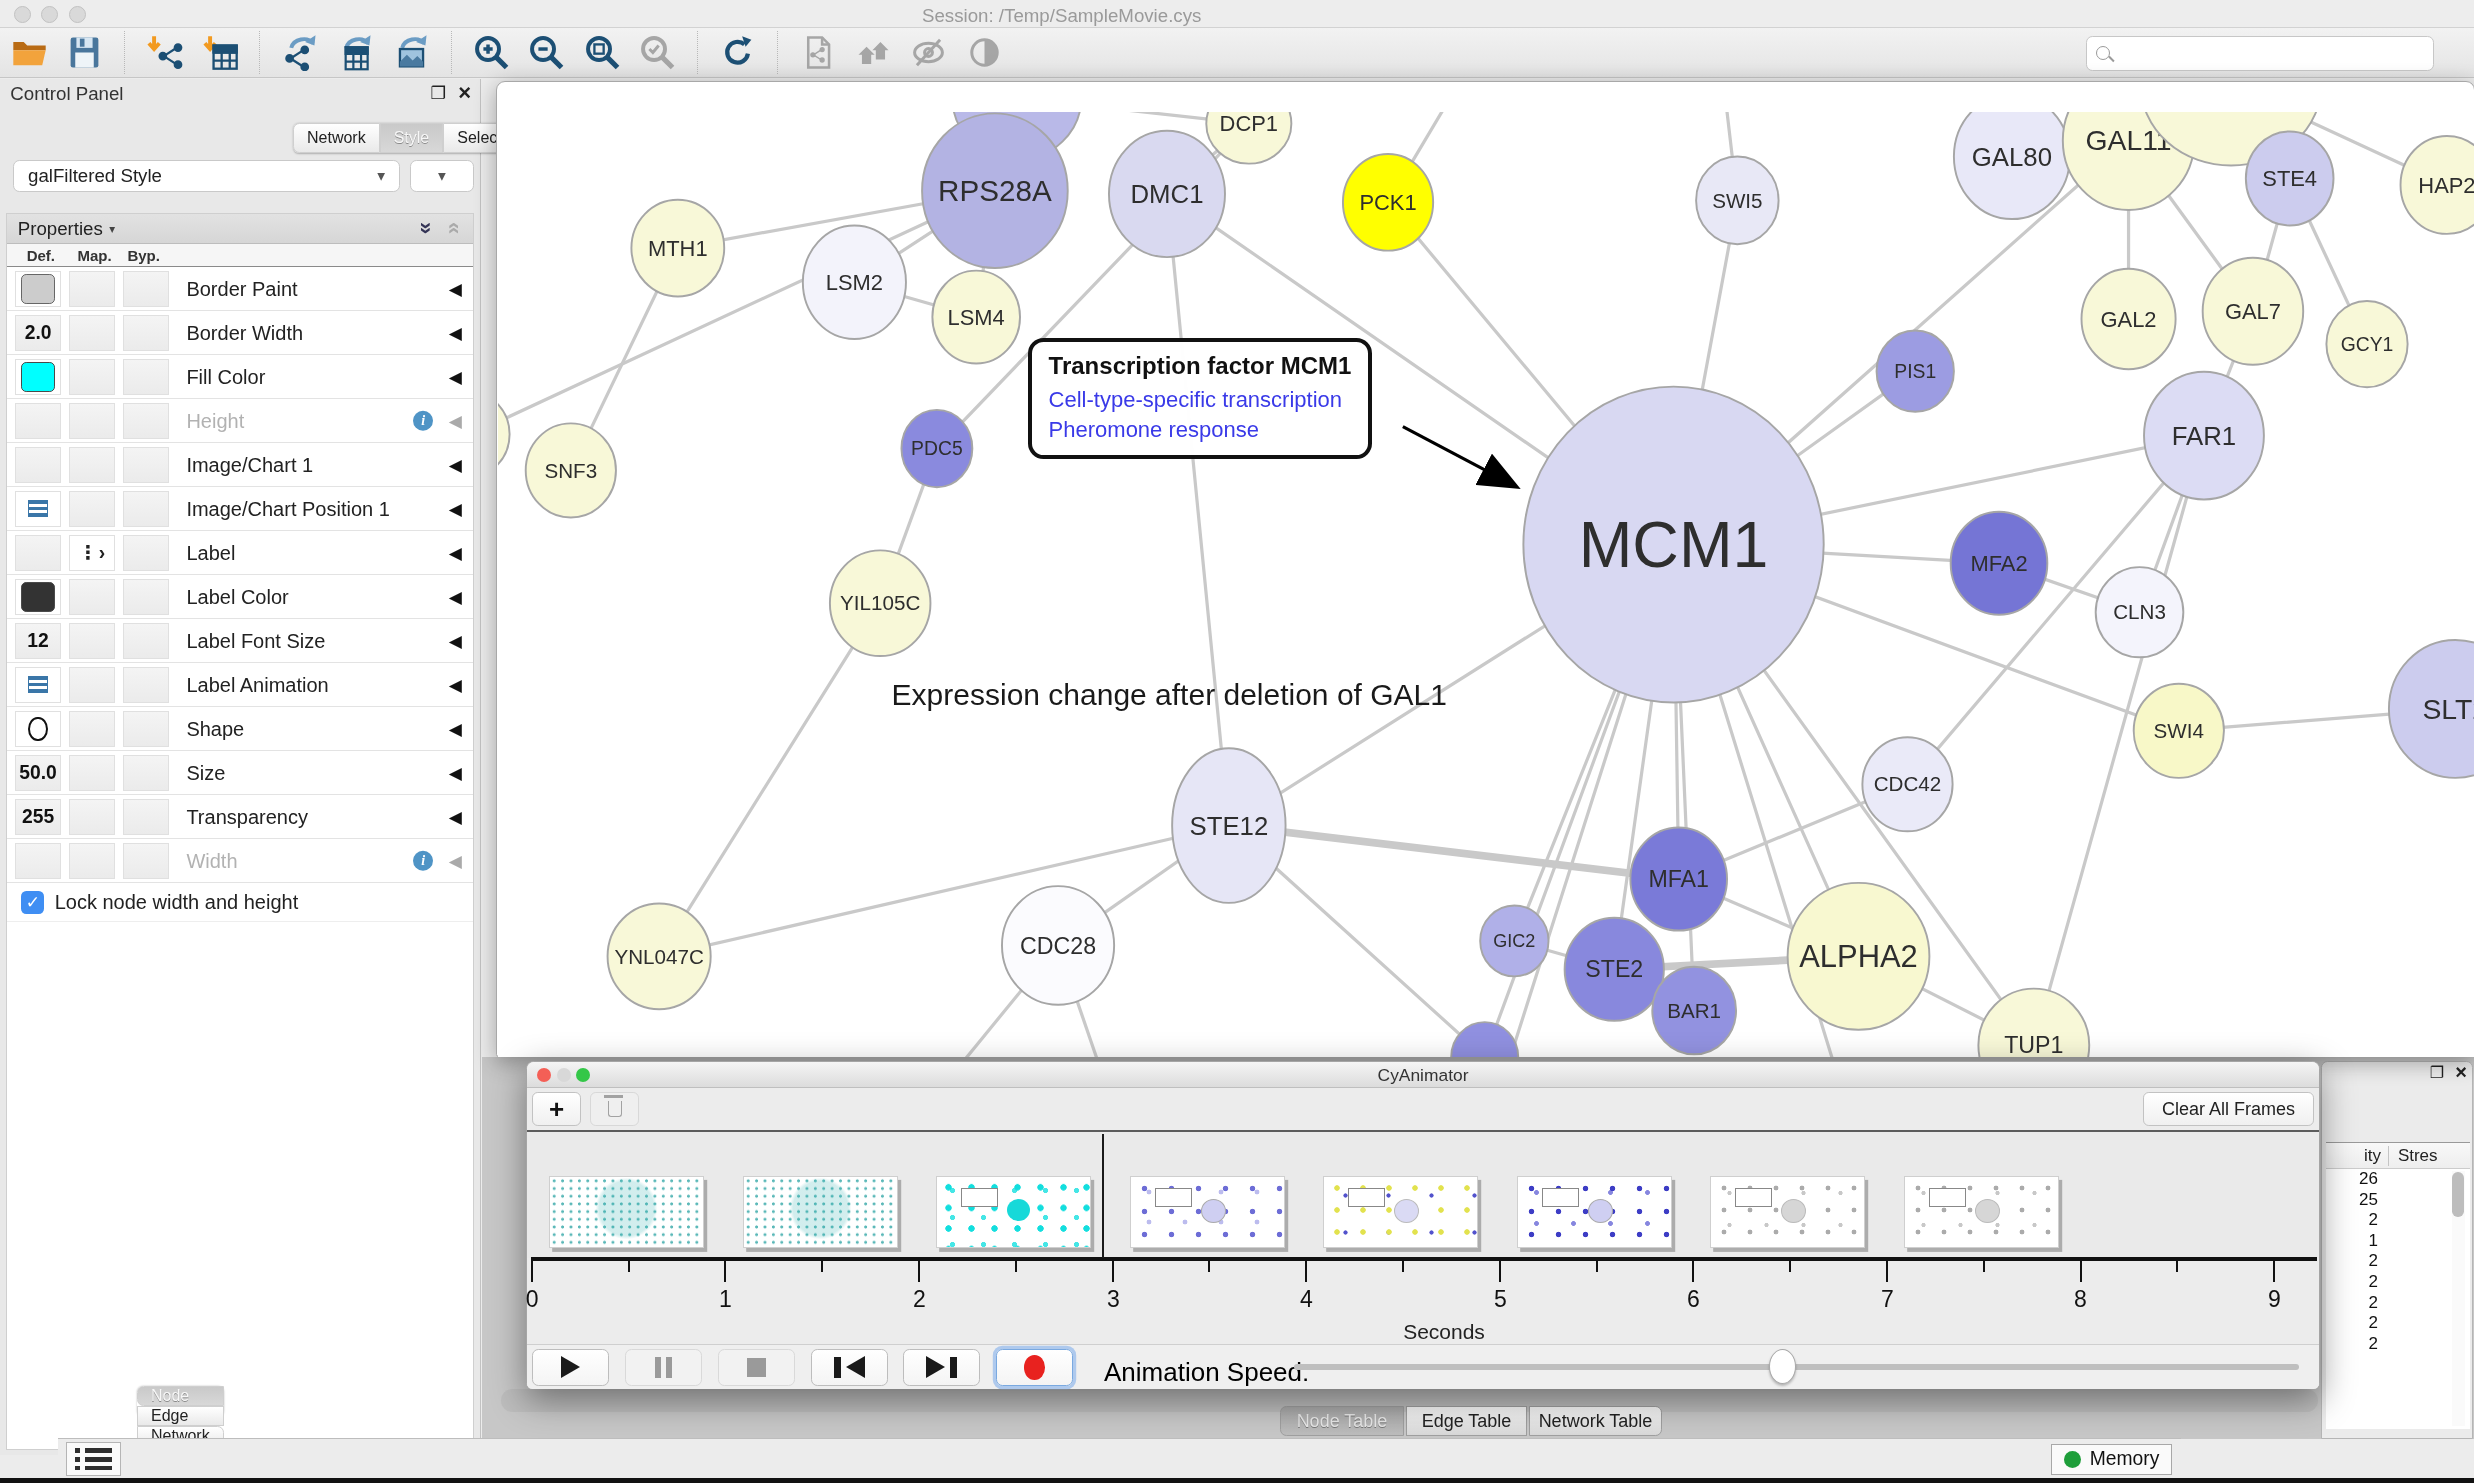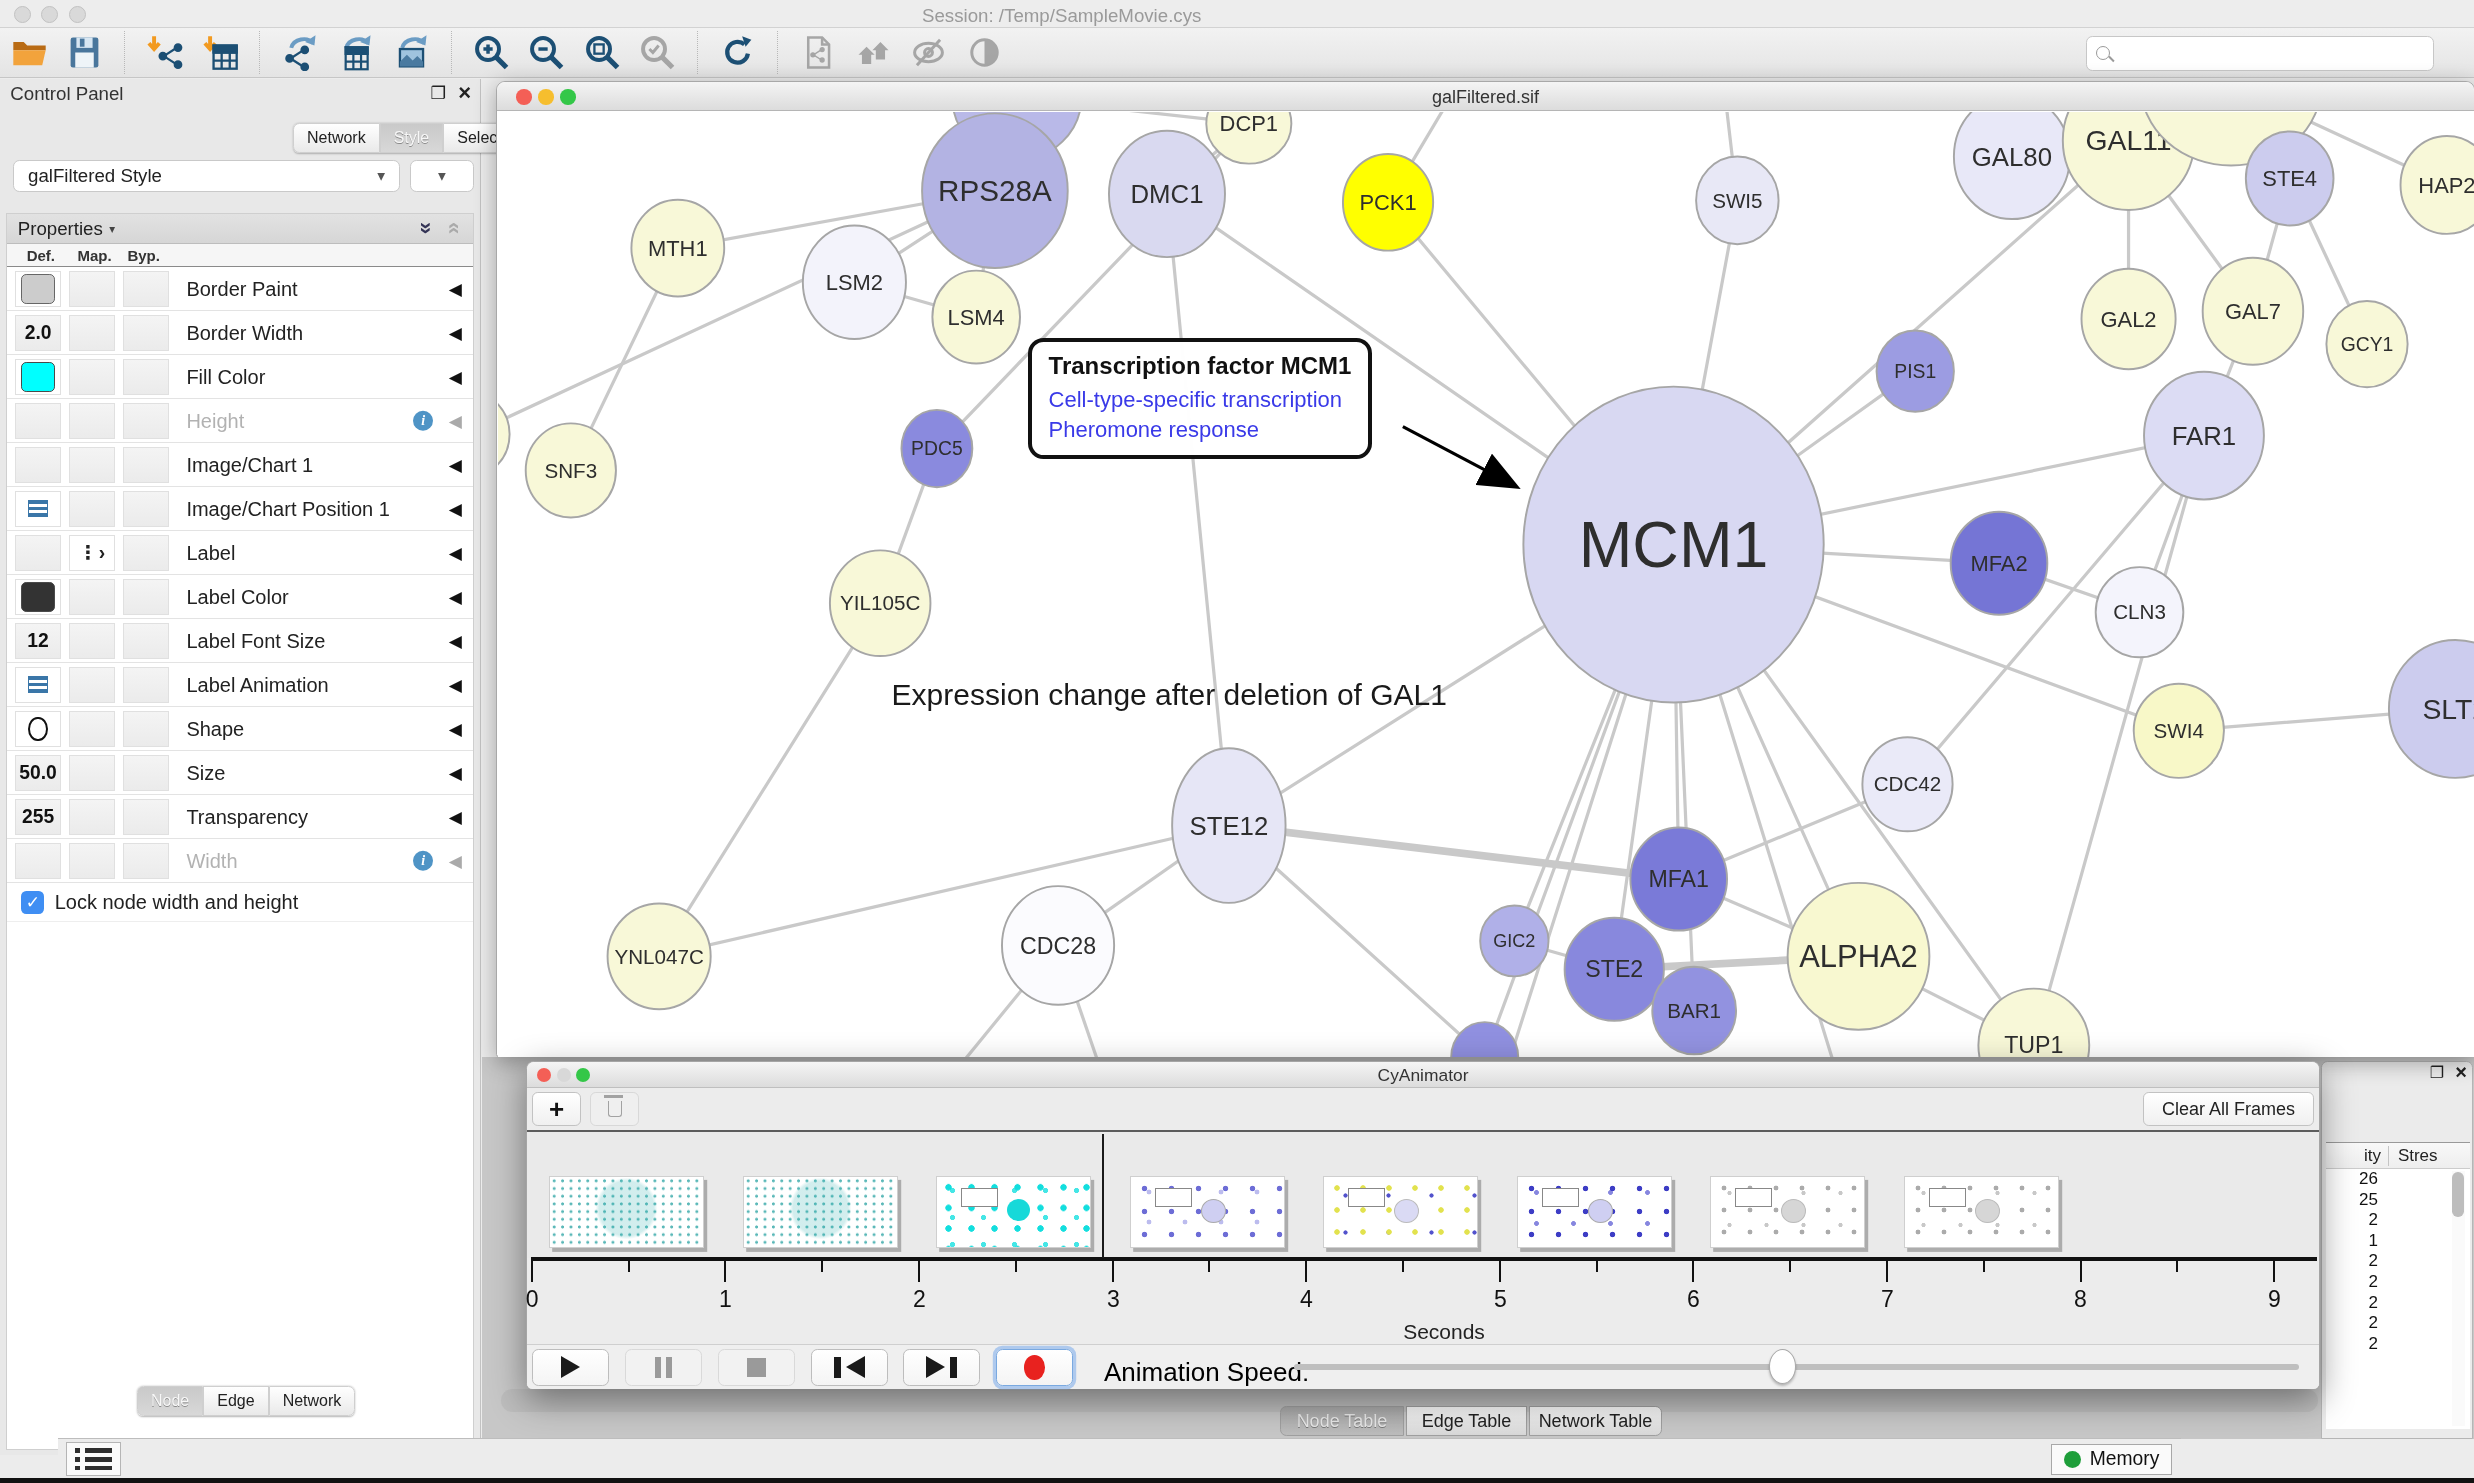--- a/index.html
+++ b/index.html
@@ -55,21 +55,21 @@
 .ellipseicon { width:19.3px; height:24.5px; border:2.6px solid #111; border-radius:50%; background:#fff; }
 .mapicon { font-size:19.3px; font-weight:bold; color:#222; letter-spacing:1.3px; }
 .plabel { position:absolute; left:179px; top:50%; transform:translateY(-50%); font-size:20px; color:#222; white-space:nowrap; }
 .plabel.muted { color:#b2b2b2; }
 .parrow { position:absolute; right:11.6px; top:50%; transform:translateY(-50%); font-size:17px; color:#111; }
 .parrow.muted { color:#aaa; }
 .pinfo { position:absolute; right:40px; top:50%; transform:translateY(-50%); width:20.6px; height:20.6px; border-radius:50%; background:#4f94c6; color:#fff; font-size:14px; font-style:italic; font-weight:bold; font-family:"Liberation Serif",serif; display:flex; align-items:center; justify-content:center; }
 .lockrow { position:relative; height:39px; display:flex; align-items:center; gap:10.3px; padding-left:14px; border-bottom:0.6px solid #eee; }
 .cb { width:23px; height:23px; background:#3f8ef3; border-radius:5.2px; color:#fff; font-size:17px; font-weight:bold; display:flex; align-items:center; justify-content:center; }
 .lockrow .lbl { font-size:20px; color:#222; }
-#cp-bottom-tabs { position:absolute; left:137px; top:1307px; height:30px; display:flex; box-shadow:0 0.6px 1.9px rgba(0,0,0,.3); border-radius:6.4px; }
+#cp-bottom-tabs { position:absolute; left:137px; top:1307px; height:30px; display:flex; box-shadow:0 0.6px 1.9px rgba(0,0,0,.3); border-radius:6.4px;flex-direction:column; }
 
 
 #network-window { position:absolute; left:496px; top:81px; width:1979px; height:976px; background:#fff; border:0.6px solid #a8a8a8; border-radius:9px 9px 2.6px 2.6px; box-shadow:0 5.2px 22px rgba(0,0,0,.32); }
 .nw-title { position:relative; height:29px; background:linear-gradient(#f4f4f4,#dcdcdc); border-bottom:0.6px solid #b5b5b5; border-radius:8.4px 8.4px 0 0; }
 .nw-title .tl, .cy-title .tl { position:absolute; top:7px; width:15.5px; height:15.5px; margin:0; }
 .nw-name { position:absolute; left:0; right:0; top:4.5px; text-align:center; font-size:18px; color:#333; }
 #net-canvas { position:absolute; left:0.6px; top:30px; width:1976px; height:945px; background:#fff; overflow:hidden; }
 #annotation { position:absolute; background:rgba(255,255,255,.97); border:4.5px solid #111; border-radius:15.5px; padding:10.3px 17px; }
 .ann-title { font-size:24px; font-weight:bold; color:#111; white-space:nowrap; margin-bottom:5.2px; }
 .ann-link { font-size:22px; color:#3a3ae8; white-space:nowrap; line-height:1.35; }
@@ -535,26 +535,20 @@
             <span>2</span>
           </div>
         </div>
       <div id="tp-scroll">
           <div class="th"></div>
         </div>
     </div>
   </div>
 
   <div id="network-window">
-    <div class="nw-title">
-      <span class="tl red" style="left:19.3px"></span>
-      <span class="tl yellow" style="left:41px"></span>
-      <span class="tl green" style="left:63px"></span>
-      <span class="nw-name">galFiltered.sif</span>
-    </div>
     <div id="net-canvas">
       <div id="net-svg-holder">
           <svg width="1976" height="945" viewBox="0 0 3066 1466" xmlns="http://www.w3.org/2000/svg" style="position:absolute;left:0;top:0">
             <defs>
               <marker id="ah" markerWidth="13" markerHeight="11" refX="11" refY="5.5" orient="auto">
                 <path d="M0 0L13 5.5L0 11z" fill="#000"></path>
               </marker>
             </defs>
             <line x1="805" y1="-22" x2="771" y2="122" stroke="#c9c9c9" stroke-width="5" stroke-linecap="round"></line>
             <line x1="805" y1="-22" x2="1165" y2="18" stroke="#c9c9c9" stroke-width="5" stroke-linecap="round"></line>

